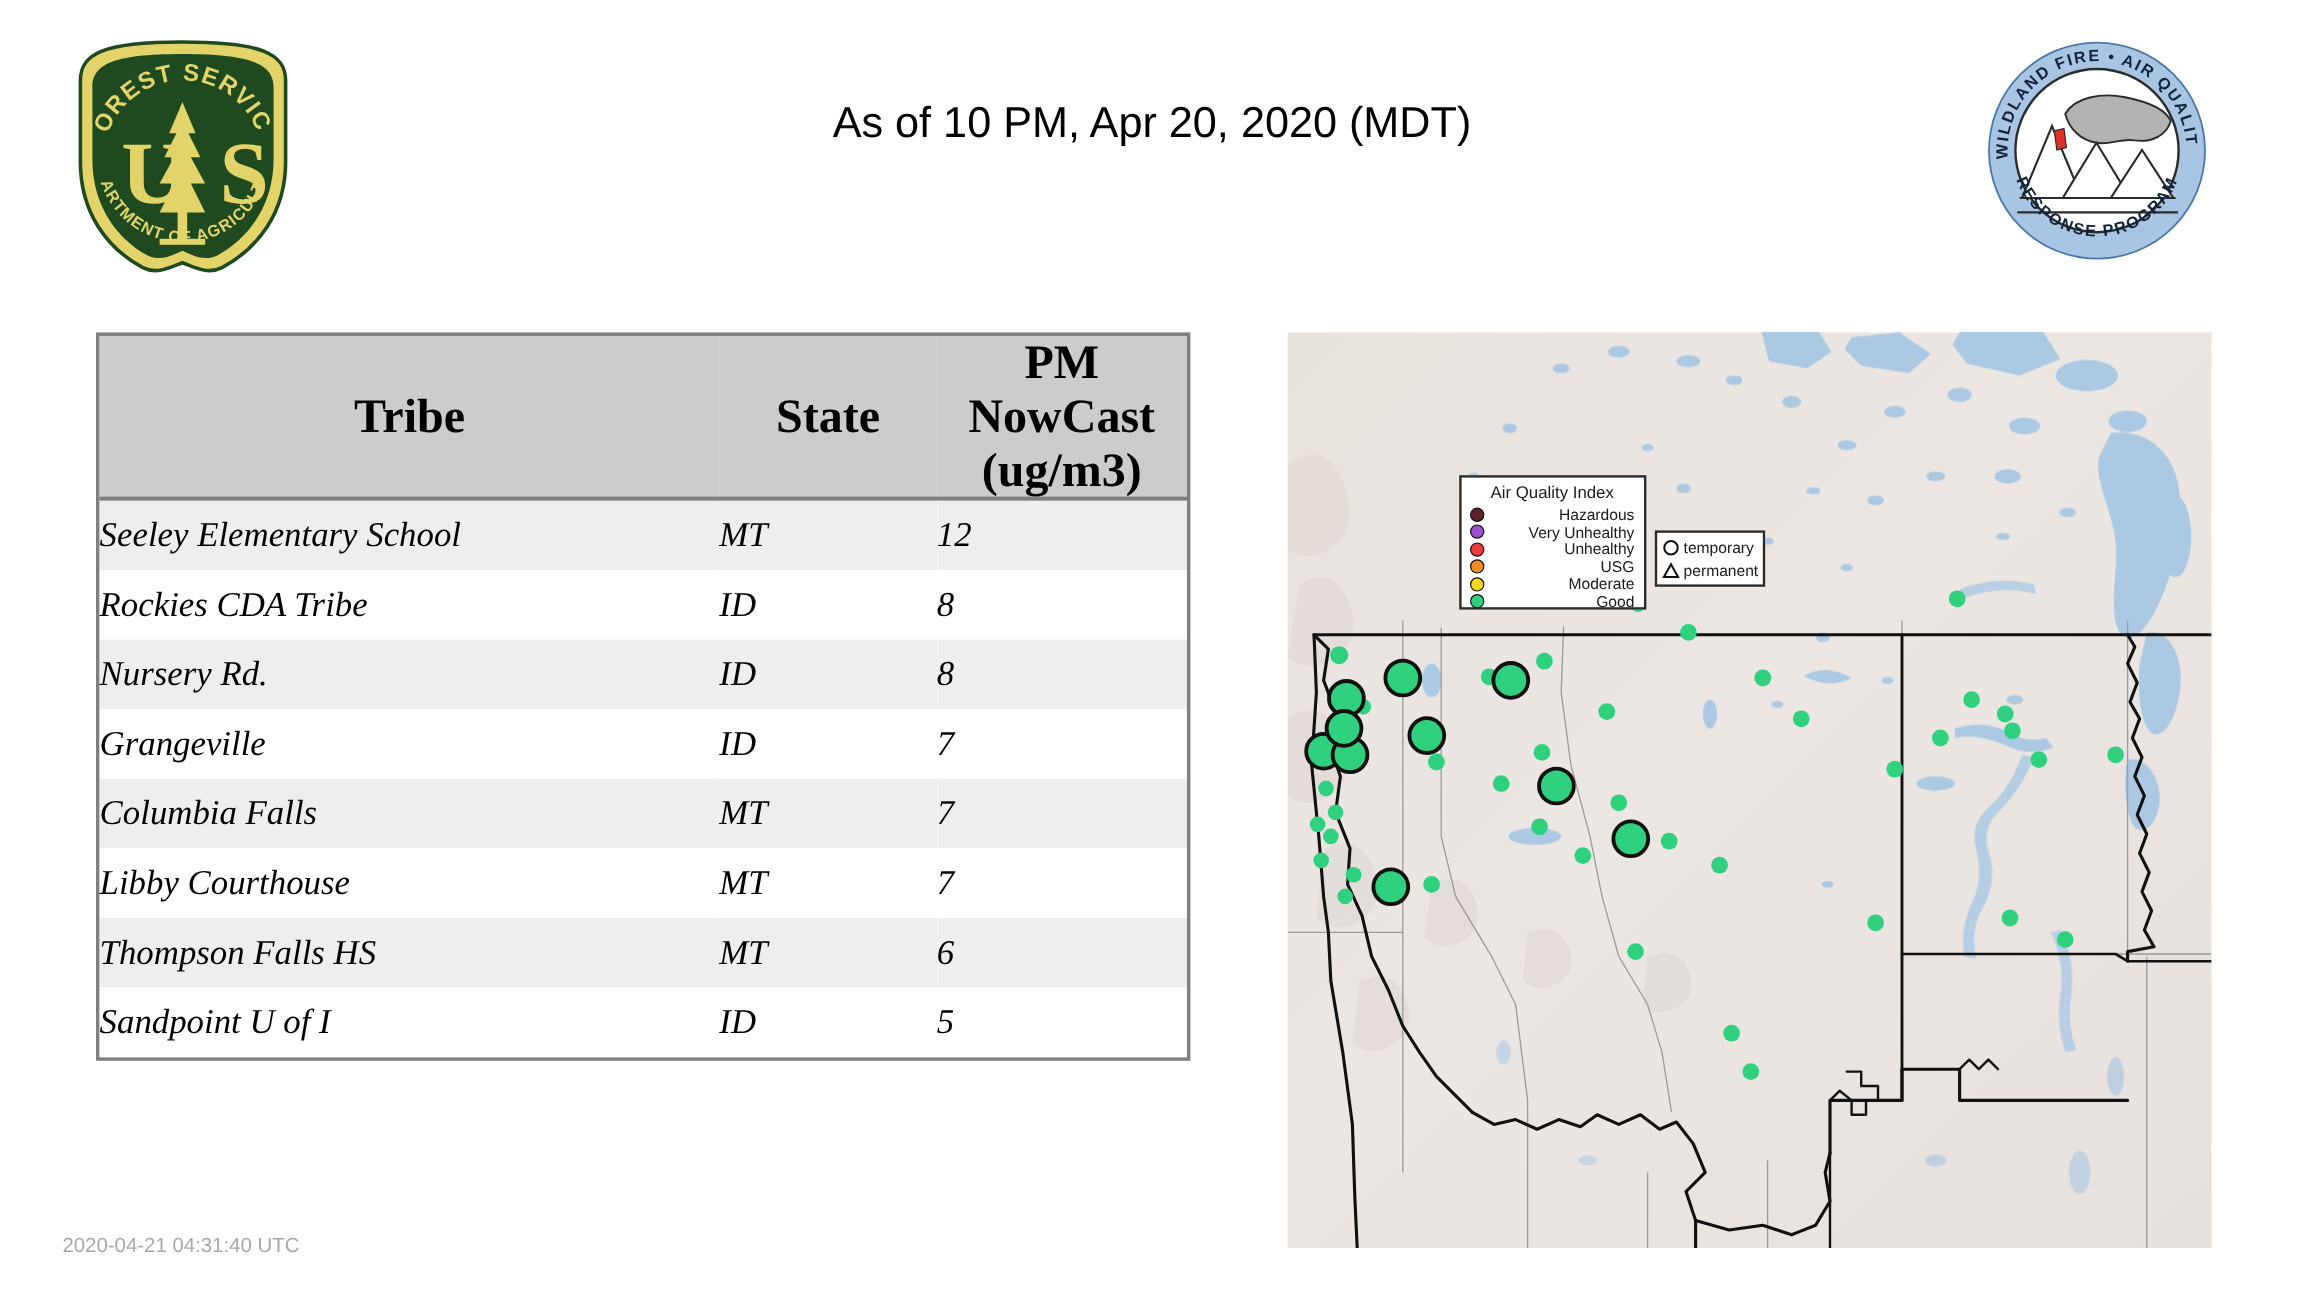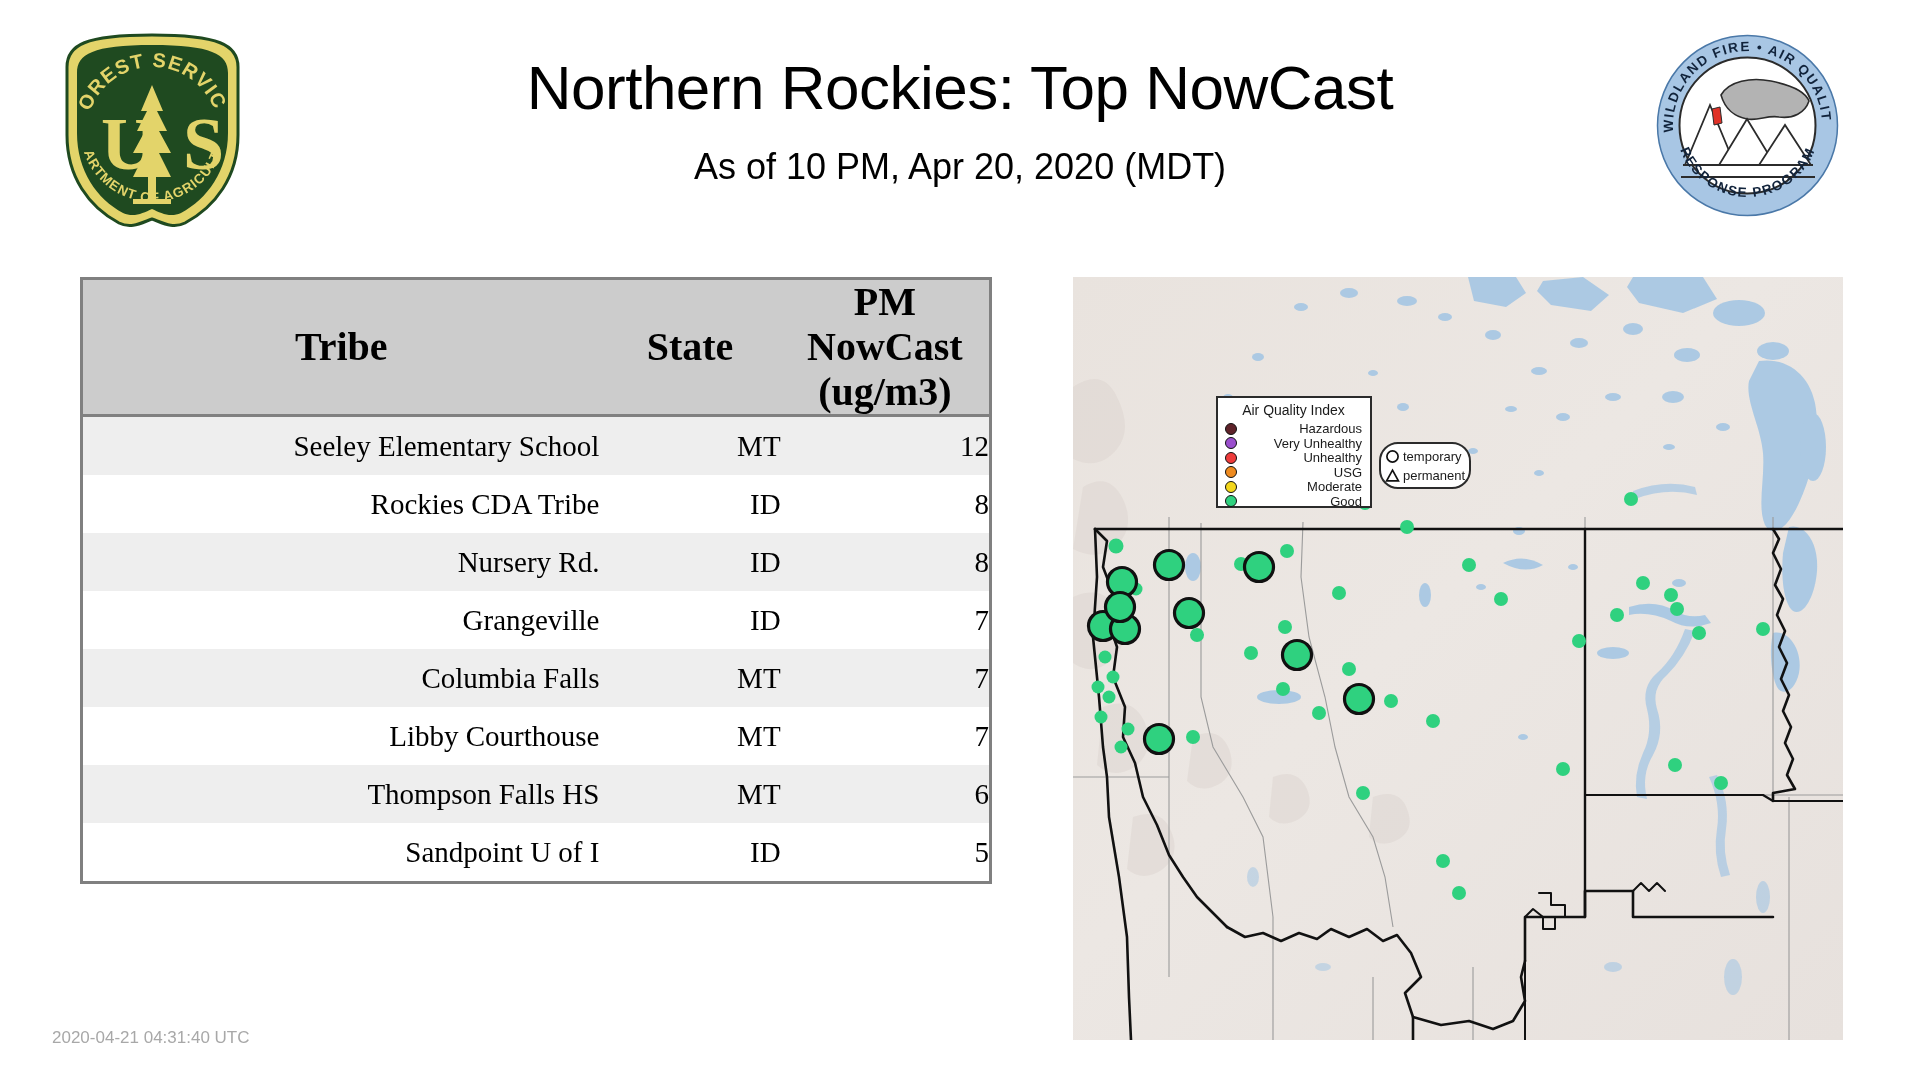--- a/index.html
+++ b/index.html
@@ -81,25 +81,26 @@
     font-size: 40px;
     text-align: center;
     vertical-align: middle;
     height: 116px;
     padding: 0;
     border-bottom: 3px solid #808080;
     line-height: 1.12;
   }
   #nowcast-table tbody td {
     font-size: 29px;
-    text-align: right;
+    text-align: left;
     height: 58px;
     padding: 0;
     color: #000;
     font-weight: 400;
+    font-style: italic;
   }
   #nowcast-table tbody tr:nth-child(odd) td { background: #eeeeee; }
   #nowcast-table tbody tr:nth-child(even) td { background: #ffffff; }
   .col-site  { width: 57%; }
   .col-state { width: 20%; }
   .col-pm    { width: 23%; }
 
   
   #footer-timestamp {
     position: absolute;
@@ -159,21 +160,20 @@
     box-sizing: border-box;
     margin-right: 5px;
     flex: 0 0 auto;
   }
   #site-type-legend {
     left: 1379px;
     top: 442px;
     width: 92px;
     height: 47px;
     padding: 3px 4px 3px 4px;
-    border-radius: 19px;
   }
   .stype-row {
     display: flex;
     align-items: center;
     height: 19px;
     font-size: 13px;
     color: #1a1a1a;
     line-height: 1;
   }
   .stype-glyph {
@@ -211,21 +211,20 @@
       <rect x="78" y="172" width="38" height="5"></rect>
     </g>
 
     <path id="fs-arc-bot" d="M30 128 A72 72 0 0 0 165 128" fill="none"></path>
     <text font-family="'Liberation Sans', sans-serif" font-size="13.5" font-weight="bold" fill="#e3d46a" letter-spacing="1">
       <textPath href="#fs-arc-bot" startOffset="50%" text-anchor="middle">DEPARTMENT OF AGRICULTURE</textPath>
     </text>
   </svg>
 
   <div id="title-block">
-    <div id="page-title">Northern Rockies: Top NowCast</div>
     <div id="page-subtitle">As of 10 PM, Apr 20, 2020 (MDT)</div>
   </div>
 
   <svg id="wfaqrp-logo" viewBox="0 0 185 185">
     <circle cx="92.5" cy="92.5" r="90" fill="#a8c6e4" stroke="#4a78a8" stroke-width="1.5"></circle>
     <circle cx="92.5" cy="92.5" r="68" fill="#ffffff" stroke="#2b2b2b" stroke-width="2"></circle>
 
     <path d="M66 62 C74 48 96 44 116 48 C136 52 150 58 154 68
              C150 80 138 86 124 84 C112 82 104 88 92 86
              C80 84 70 76 66 62 Z" fill="#b3b3b3" stroke="#2b2b2b" stroke-width="1.6"></path>

